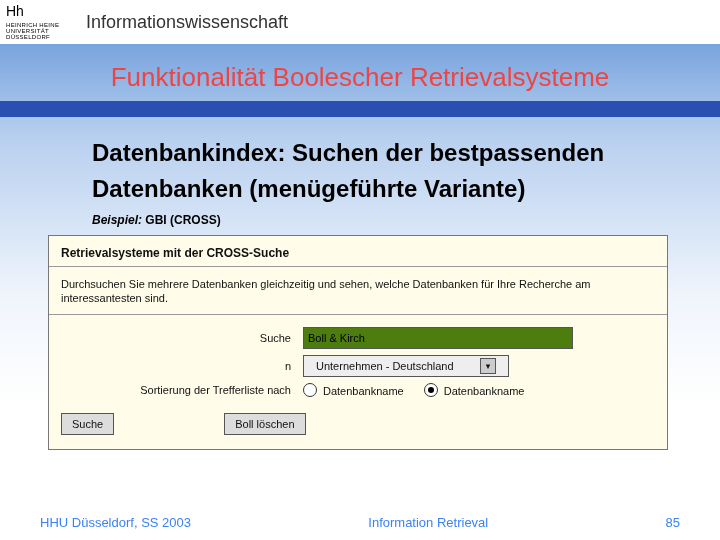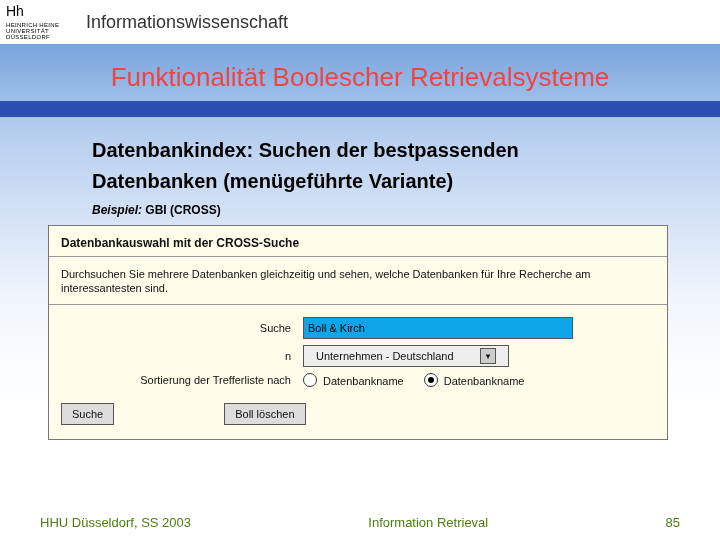--- a/index.html
+++ b/index.html
@@ -8,42 +8,42 @@
        position:relative;overflow:hidden}
   .header{display:flex;align-items:center;gap:10px;padding:4px 6px;background:#fff}
   .logo-uni{width:70px;height:36px;position:relative;font-size:6px;line-height:1;color:#000}
   .logo-uni .script{position:absolute;top:0;left:0;font-size:14px}
   .logo-uni .small{position:absolute;bottom:0;left:0;font-size:6px;letter-spacing:.3px}
   .logo-dept{font-size:18px;color:#333}
   .title-wrap{margin:18px 0 0 0;text-align:center}
   .title{font-size:26px;color:#ef4444;display:inline-block}
   .blue-bar{height:16px;background:#2a4fb0;margin:8px 0 0 0}
   .content{padding:14px 70px 0 92px}
-  .h2{font-size:20px;font-weight:bold;margin:8px 0 2px 0;color:#000}
+  .h2{font-size:24px;font-weight:bold;margin:8px 0 2px 0;color:#000}
   .ex{font-size:12px;font-weight:bold;margin:10px 0 8px 0}
   .ex .lbl{font-style:italic}
   .shot{background:#fffde9;border:1px solid #777;margin:6px -18px 0 -44px;
         font-family:Verdana,Arial,sans-serif;color:#111}
   .shot .sec-title{font-size:12px;font-weight:bold;padding:10px 12px 6px}
   .shot .hr{height:1px;background:#999;margin:0}
   .shot .para{font-size:11px;padding:10px 12px 8px;line-height:1.3}
   .form{padding:6px 12px 14px}
   .row{display:flex;align-items:center;margin:6px 0}
   .row .lab{width:230px;text-align:right;font-size:11px;padding-right:12px}
-  .tinput{width:260px;height:18px;border:1px solid #555;background:#0ea5e9;font-size:11px;padding:1px 4px}
+  .tinput{width:260px;height:18px;border:1px solid #555;background:#4d7c0f;font-size:11px;padding:1px 4px}
   .sel{width:180px;height:20px;border:1px solid #555;background:#eee;font-size:11px;padding:0 12px;
        display:inline-flex;align-items:center;justify-content:space-between}
   .sel .arrow{width:14px;height:14px;background:#ccc;border:1px solid #555;text-align:center;font-size:9px;line-height:14px}
   .radio{display:inline-flex;align-items:flex-end;font-size:11px;margin-right:20px}
   .radio .dot{width:12px;height:12px;border:1px solid #333;border-radius:50%;margin-right:6px;background:#fff;display:inline-flex;align-items:center;justify-content:center}
   .radio .dot.on::after{content:"";width:6px;height:6px;background:#000;border-radius:50%}
   .btn{height:20px;border:1px solid #555;background:#ddd;font-size:11px;padding:0 10px;display:inline-flex;align-items:center}
   .btn-row{display:flex;gap:110px;padding-top:10px}
   .footer{position:absolute;bottom:10px;left:0;right:0;display:flex;justify-content:space-between;
-          align-items:center;padding:0 40px;font-size:13px;color:#4d7c0f}
+          align-items:center;padding:0 40px;font-size:13px;color:#3b82f6}
 </style>
 </head>
 <body>
 
 <div class="header">
   <div class="logo-uni">
     <span class="script">Hh</span>
     <span class="small">HEINRICH HEINE
 UNIVERSITÄT
 DÜSSELDORF</span>
@@ -58,21 +58,21 @@
 
 <div class="content">
   <div class="h2">Datenbankindex: Suchen der bestpassenden</div>
   <div class="h2">Datenbanken (menügeführte Variante)</div>
   <div class="ex">
     <span class="lbl">Beispiel:</span>
     <span>GBI (CROSS)</span>
   </div>
 
   <div class="shot">
-    <div class="sec-title">Datenbankauswahl mit der CROSS-Suche</div>
+    <div class="sec-title">Retrievalsysteme mit der CROSS-Suche</div>
     <div class="hr"></div>
     <div class="para">Durchsuchen Sie mehrere Datenbanken gleichzeitig und sehen, welche Datenbanken für Ihre Recherche am interessantesten sind.</div>
     <div class="hr"></div>
 
     <div class="form">
       <div class="row">
         <div class="lab">Suche</div>
         <input class="tinput" value="Boll &amp; Kirch" style="">
       </div>
       <div class="row">

